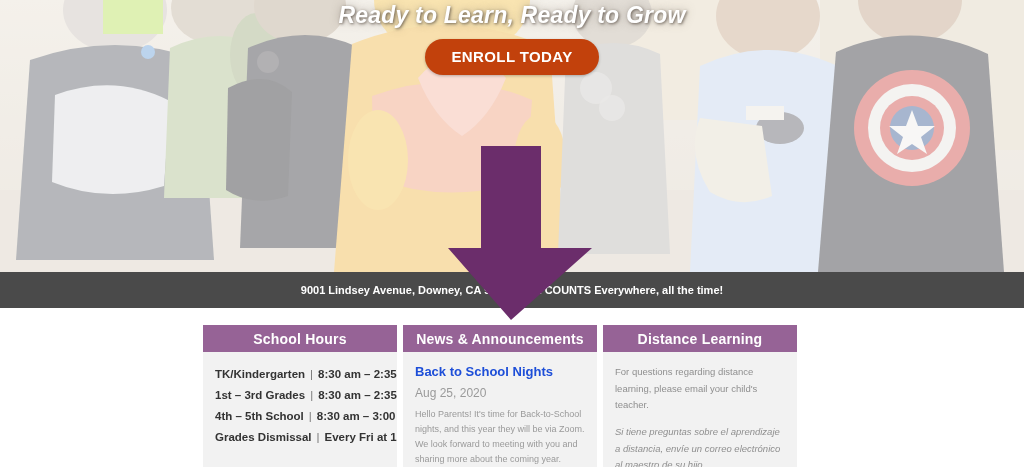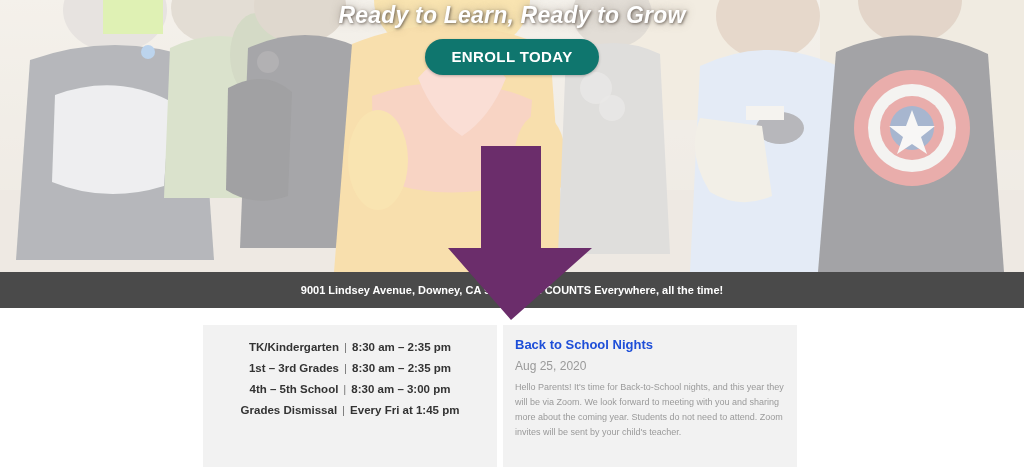--- a/index.html
+++ b/index.html
@@ -57,21 +57,21 @@
     letter-spacing: 0.2px;
     text-shadow: 1px 1px 3px rgba(80,70,60,0.75),
                  0 0 8px rgba(120,110,100,0.5);
   }
   .enroll-btn {
     display: inline-block;
     margin-top: 10px;
     padding: 9px 26px 10px 26px;
     border: none;
     border-radius: 22px;
-    background: #0f766e;
+    background: #c2410c;
     color: #ffffff;
     font-family: "Liberation Sans", sans-serif;
     font-size: 15px;
     font-weight: bold;
     letter-spacing: 0.4px;
     cursor: pointer;
     box-shadow: 0 1px 3px rgba(0,0,0,0.25);
   }
 
   
@@ -261,47 +261,57 @@
 
   <div class="addressbar">
     <span>9001 Lindsey Avenue, Downey, CA 90240</span>
     <span class="addr-sep">|</span>
     <span>R COUNTS Everywhere, all the time!</span>
   </div>
 
   <div class="cards">
 
     <div class="card">
+      <div class="card-header">School Hours</div>
       <div class="card-body">
         <ul class="hours-list">
           <li class="hours-row">
             <span>TK/Kindergarten</span><span class="pipe">|</span><span>8:30 am – 2:35 pm</span>
           </li>
           <li class="hours-row">
             <span>1st – 3rd Grades</span><span class="pipe">|</span><span>8:30 am – 2:35 pm</span>
           </li>
           <li class="hours-row">
             <span>4th – 5th School</span><span class="pipe">|</span><span>8:30 am – 3:00 pm</span>
           </li>
           <li class="hours-row">
             <span>Grades Dismissal</span><span class="pipe">|</span><span>Every Fri at 1:45 pm</span>
           </li>
         </ul>
       </div>
     </div>
 
     <div class="card">
+      <div class="card-header">News &amp; Announcements</div>
       <div class="card-body">
         <div class="news-title">Back to School Nights</div>
         <div class="news-date">Aug 25, 2020</div>
         <div class="news-text">Hello Parents! It's time for Back-to-School nights, and this year they will be via Zoom. We look forward to meeting with you and sharing more about the coming year. Students do not need to attend. Zoom invites will be sent by your child's teacher.</div>
 
       </div>
     </div>
 
+    <div class="card">
+      <div class="card-header">Distance Learning</div>
+      <div class="card-body">
+        <div class="dl-text">For questions regarding distance learning, please email your child's teacher.</div>
+        <div class="dl-text-es">Si tiene preguntas sobre el aprendizaje a distancia, envíe un correo electrónico al maestro de su hijo.</div>
+
+      </div>
+    </div>
 
   </div>
 
   <div class="annotation-arrow">
     <svg viewBox="0 0 144 174" aria-hidden="true">
       <path d="M33 0 L93 0 L93 102 L144 102 L63 174 L0 102 L33 102 Z" fill="#6b2d6b"></path>
     </svg>
   </div>
 
 </div>

